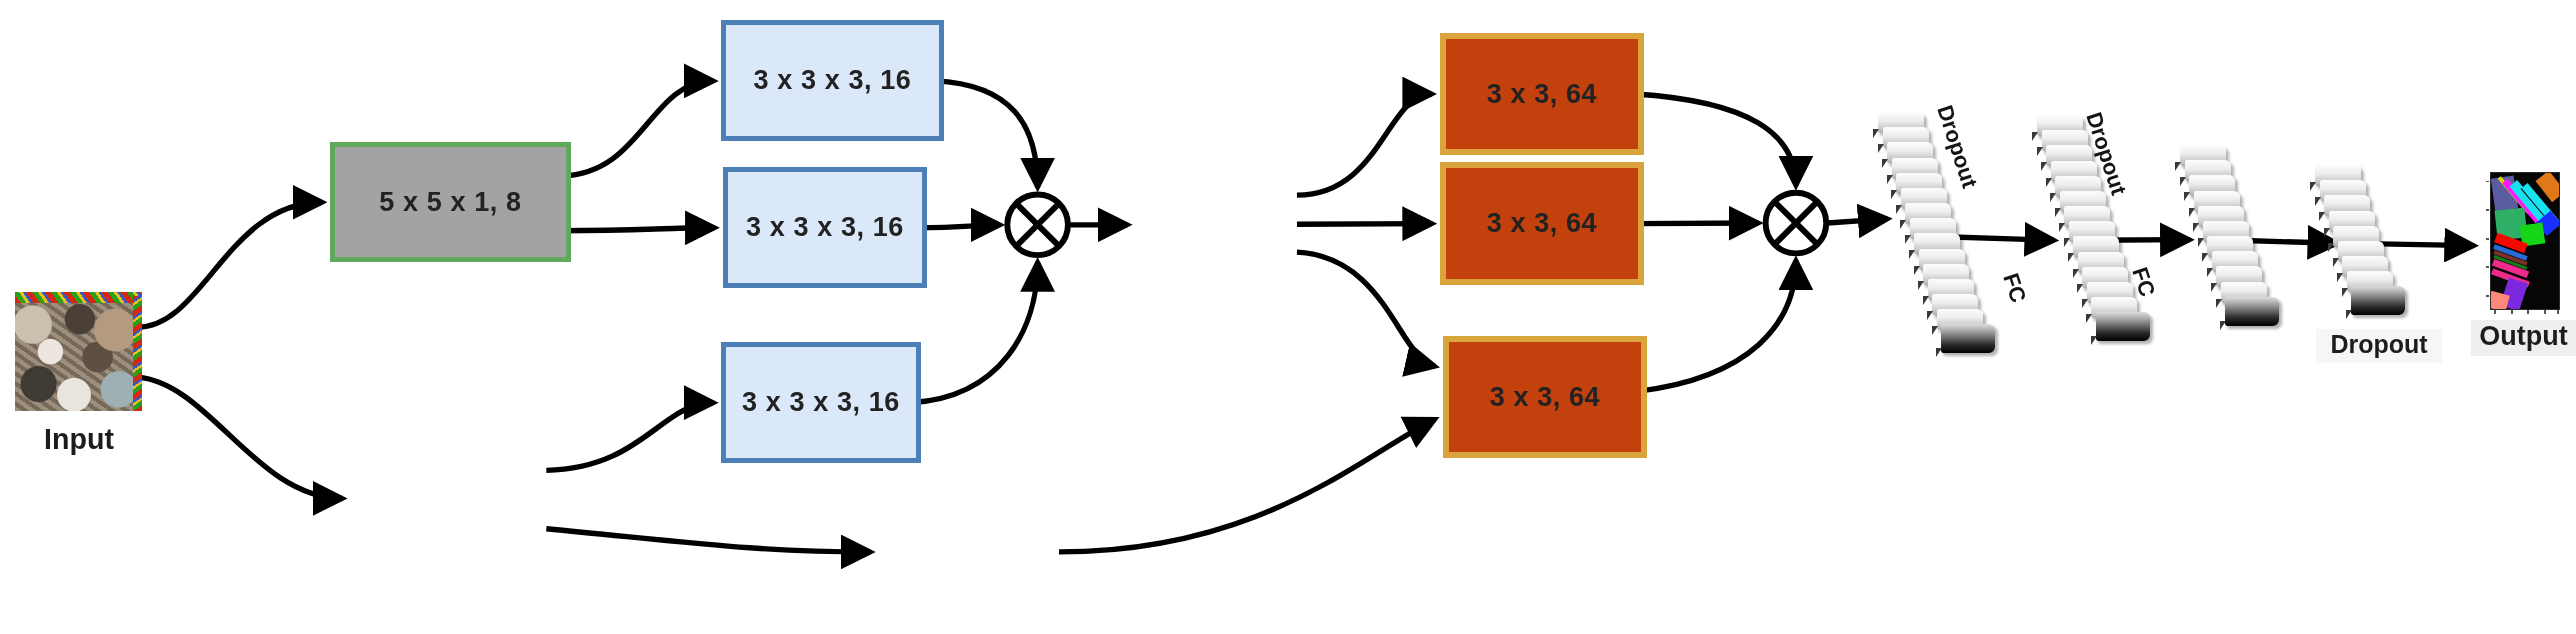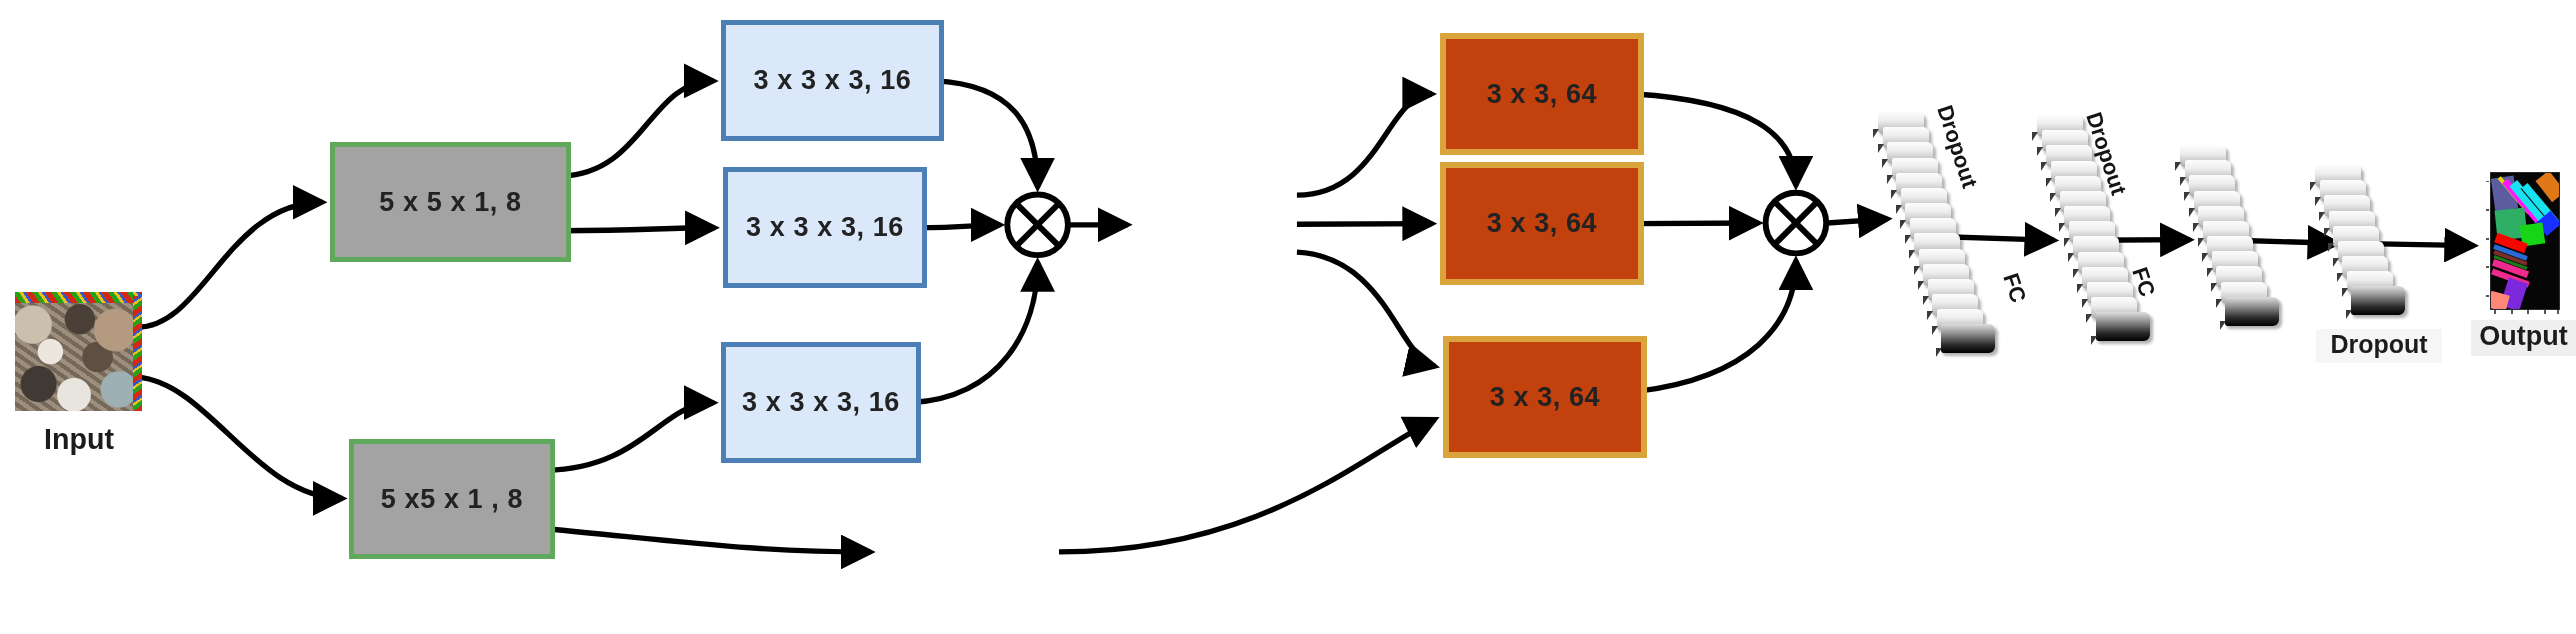--- a/index.html
+++ b/index.html
@@ -126,23 +126,20 @@
   <div id="input-cube">
     <div class="cube-top"></div>
     <div class="cube-right"></div>
     <div class="cube-front"></div>
   </div>
   <div class="caption" id="label-input">Input</div>
 
   <div class="box green" id="box-green-top">
       <span>5 x 5 x 1, 8</span>
     </div>
-  <div class="box green" id="box-green-bottom">
-      <span>5 x5 x 1 , 8</span>
-    </div>
   <div class="box blue" id="box-blue-a">
       <span>3 x 3 x 3, 16</span>
     </div>
   <div class="box blue" id="box-blue-b">
       <span>3 x 3 x 3, 16</span>
     </div>
   <div class="box blue" id="box-blue-c">
       <span>3 x 3 x 3, 16</span>
     </div>
   <div class="box yellow" id="box-yellow-top">

